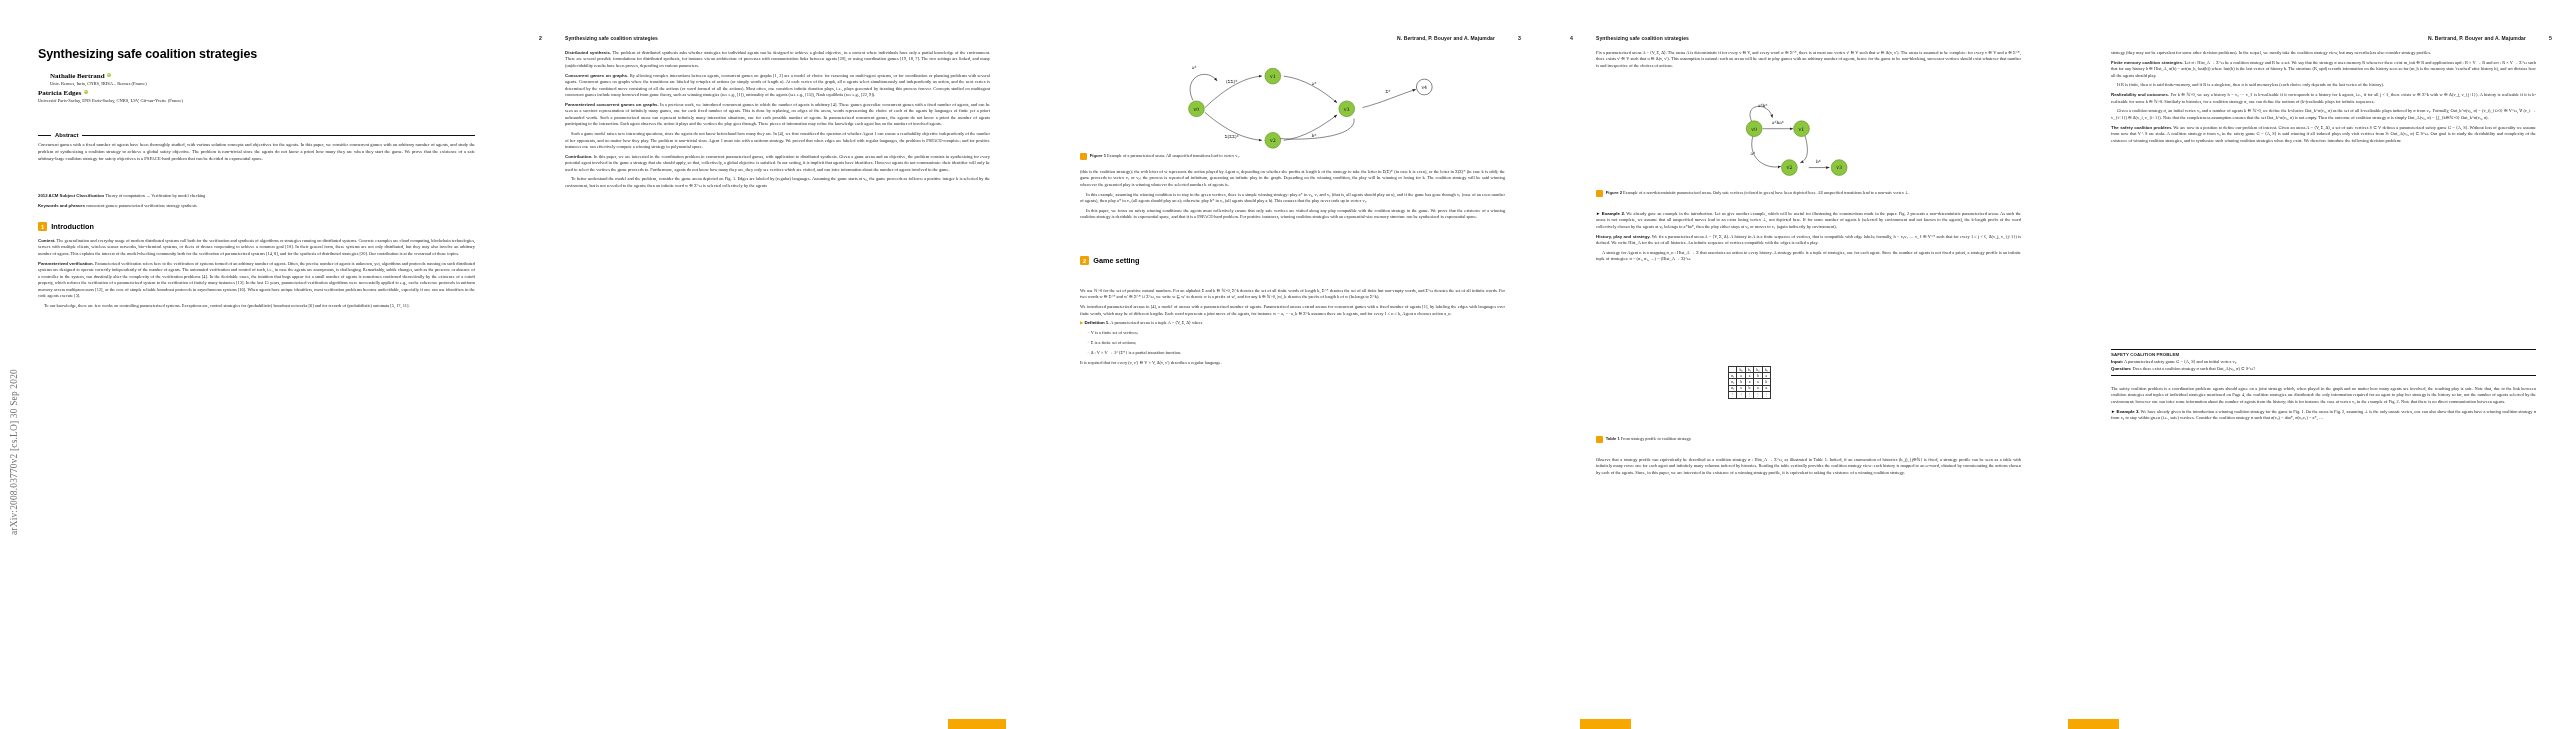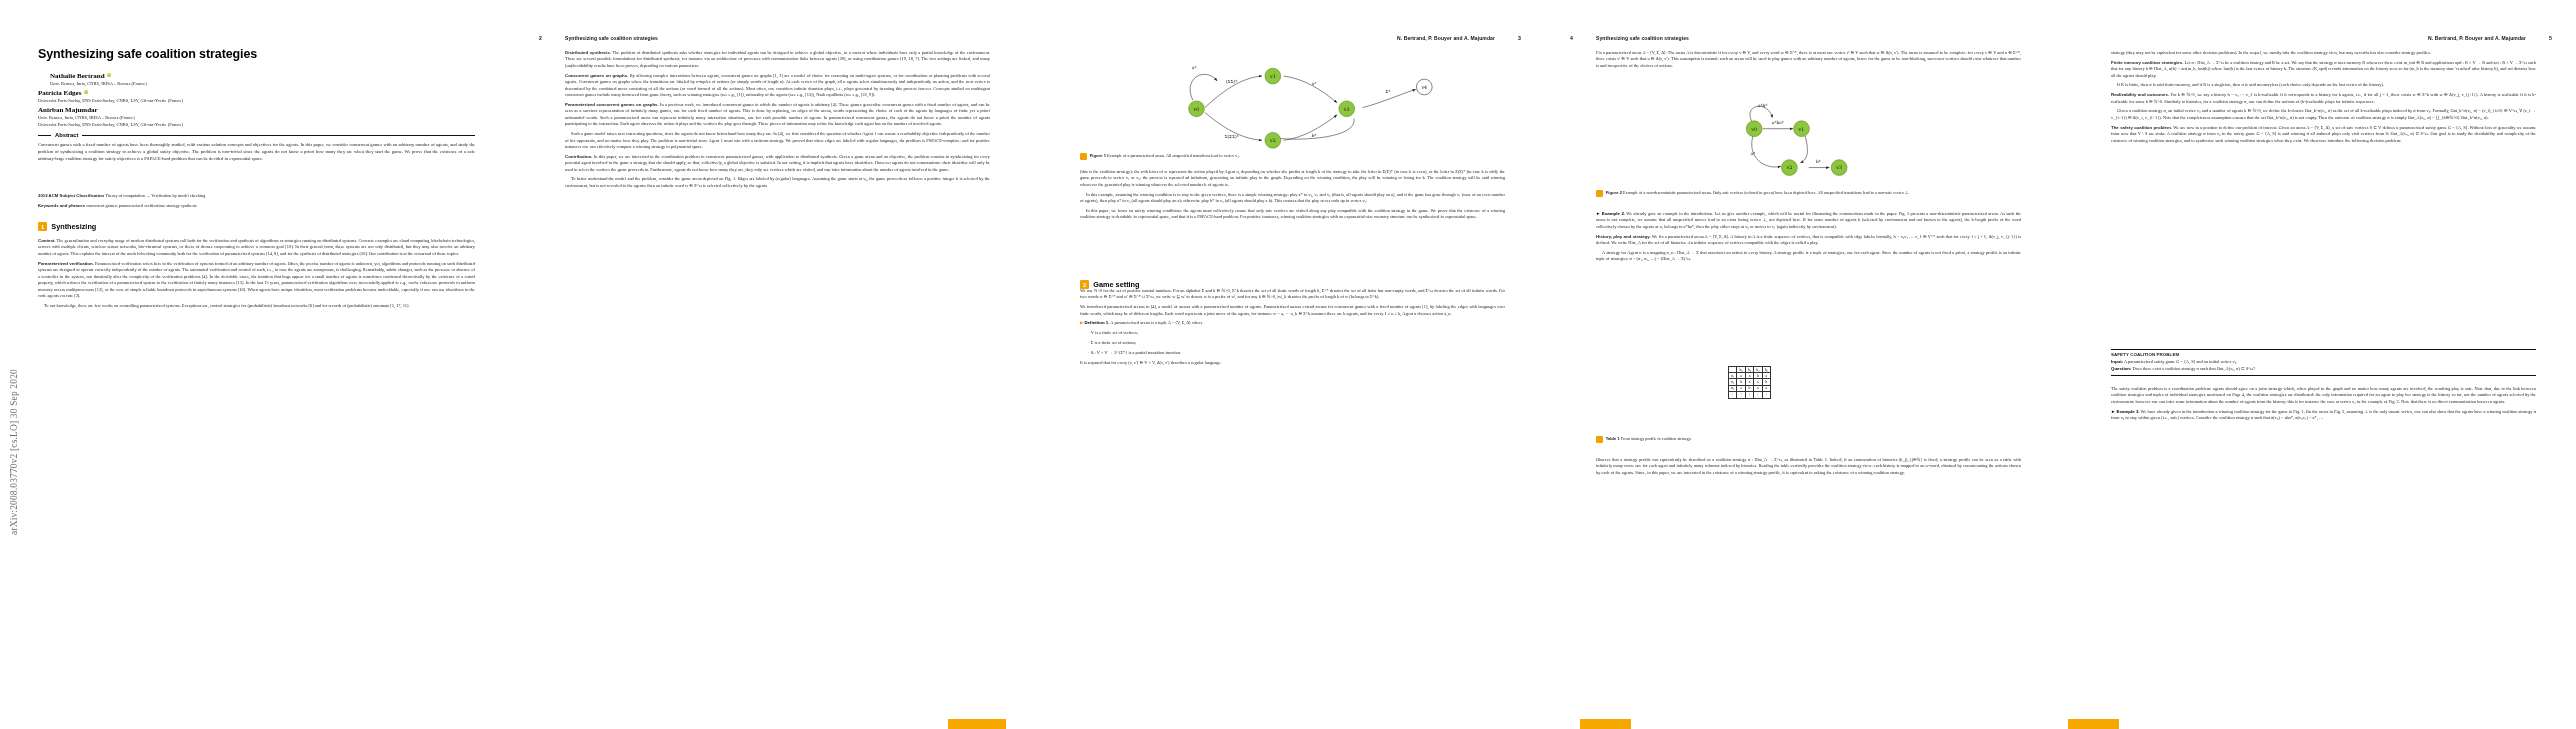--- a/index.html
+++ b/index.html
@@ -86,46 +86,41 @@
     <div class="author" style="top:72px;margin-left:12px;">
       <div class="nm"><span>Nathalie Bertrand</span><span class="orcid"></span></div>
       <div class="aff">Univ. Rennes, Inria, CNRS, IRISA – Rennes (France)</div>
     </div>
 
     <div class="author" style="top:89px;">
       <div class="nm"><span>Patricia Edges</span><span class="orcid"></span></div>
       <div class="aff">Université Paris-Saclay, ENS Paris-Saclay, CNRS, LSV, Gif-sur-Yvette (France)</div>
     </div>
 
-    <div class="author" style="top:106px;">
-      <div class="nm">Anirban Majumdar</div>
-      <div class="aff">Univ. Rennes, Inria, CNRS, IRISA – Rennes (France)</div>
-      <div class="aff">Université Paris-Saclay, ENS Paris-Saclay, CNRS, LSV, Gif-sur-Yvette (France)</div>
-    </div>
 
     <div class="rule-head" style="top:132px;">
       <span class="dash"></span>
       <span class="lbl">Abstract</span>
       <span class="line"></span>
     </div>
 
     <div class="abstract" style="top:142px;">Concurrent games with a fixed number of agents have been thoroughly studied, with various solution concepts and objectives for the agents. In this paper, we consider concurrent games with an arbitrary number of agents, and study the problem of synthesizing a coalition strategy to achieve a global safety objective. The problem is non-trivial since the agents do not know a priori how many they are when they start the game. We prove that the existence of a safe arbitrary-large coalition strategy for safety objectives is a PSPACE-hard problem that can be decided in exponential space.</div>
 
     <div class="meta" style="top:193px;">
       <b>2012 ACM Subject Classification</b>
       <span>Theory of computation → Verification by model checking</span>
     </div>
     <div class="meta" style="top:203px;">
       <b>Keywords and phrases</b>
       <span>concurrent games; parameterized verification; strategy synthesis</span>
     </div>
 
     <div class="seclabel" style="left:38px;top:222px;">
       <span class="num">1</span>
-      <span class="txt">Synthesizing</span>
+      <span class="txt">Introduction</span>
     </div>
 
     <div class="col" style="left:38px;top:238px;width:437px;">
       <p class="noind"><span class="run">Context.</span><span> The generalisation and everyday usage of modern distributed systems call both for the verification and synthesis of algorithms or strategies running on distributed systems. Concrete examples are cloud computing, blockchain technologies, servers with multiple clients, wireless sensor networks, bio-chemical systems, or fleets of drones cooperating to achieve a common goal [10]. In their general form, these systems are not only distributed, but they may also involve an arbitrary number of agents. This explains the interest of the model-checking community both for the verification of parameterized systems [14, 8], and for the synthesis of distributed strategies [20]. Our contribution is at the crossroad of those topics.</span></p>
       <p class="noind"><span class="run">Parameterized verification.</span><span> Parameterized verification refers here to the verification of systems formed of an arbitrary number of agents. Often, the precise number of agents is unknown, yet, algorithms and protocols running on such distributed systems are designed to operate correctly independently of the number of agents. The automated verification and control of such, i.e., in case the agents are anonymous, is challenging. Remarkably, subtle changes, such as the presence or absence of a controller in the system, can drastically alter the complexity of the verification problems [4]. In the decidable cases, the intuition that bugs appear for a small number of agents is sometimes confirmed theoretically by the existence of a cutoff property, which reduces the verification of a parameterized system to the verification of finitely many instances [13]. In the last 15 years, parameterized verification algorithms were successfully applied to e.g., cache coherence protocols in uniform memory access multiprocessors [12], or the core of simple reliable broadcast protocols in asynchronous systems [16]. When agents have unique identifiers, most verification problems become undecidable, especially if one can use identifiers in the code agents execute [3].</span></p>
       <p><span>To our knowledge, there are few works on controlling parameterized systems. Exceptions are, control strategies for (probabilistic) broadcast networks [6] and for records of (probabilistic) automata [5, 17, 11].</span></p>
     </div>
   </div>
 
   <div class="page p2">
@@ -191,21 +186,21 @@
       <span class="tag"></span>
       <span><span class="cap-b">Figure 1</span><span> Example of a parameterized arena. All unspecified transitions lead to vertex v₄.</span></span>
     </div>
 
     <div class="col" style="left:50px;top:169px;width:425px;">
       <p class="noind"><span>(this is the coalition strategy); the n-th letter of w represents the action played by Agent n, depending on whether she profits at length k of the strategy to take the letter in Σ(Σ)* (in case k is even), or the letter in Σ(Σ)* (in case k is odd); the game proceeds to vertex v₁ or v₂; the process is repeated ad infinitum, generating an infinite play in the graph. Depending on the winning condition, the play will be winning or losing for k. The coalition strategy will be said winning whenever the generated play is winning whatever the selected number k of agents is.</span></p>
       <p><span>In this example, assuming the winning condition is to stay in the green vertices, there is a simple winning strategy: play a* in v₀, v₁ and v₂ (that is, all agents should play an a), and if the game has gone through v₁ (case of an even number of agents), then play a* in v₃ (all agents should play an a); otherwise play b* in v₃ (all agents should play a b). This ensures that the play never ends up in vertex v₄.</span></p>
       <p><span>In this paper, we focus on safety winning conditions: the agents must collectively ensure that only safe vertices are visited along any play compatible with the coalition strategy in the game. We prove that the existence of a winning coalition strategy is decidable in exponential space, and that it is a PSPACE-hard problem. For positive instances, winning coalition strategies with an exponential-size memory structure can be synthesized in exponential space.</span></p>
     </div>
 
-    <div class="seclabel" style="left:50px;top:280px;">
+    <div class="seclabel" style="left:50px;top:256px;">
       <span class="num">2</span>
       <span class="txt">Game setting</span>
     </div>
 
     <div class="col" style="left:50px;top:288px;width:425px;">
       <p class="noind"><span>We use ℕ&gt;0 for the set of positive natural numbers. For an alphabet Σ and k ∈ ℕ&gt;0, Σ^k denotes the set of all finite words of length k, Σ^* denotes the set of all finite but non-empty words, and Σ^ω denotes the set of all infinite words. For two words w ∈ Σ^* and w' ∈ Σ^* ∪ Σ^ω, we write w ⊑ w' to denote w is a prefix of w', and for any k ∈ ℕ&gt;0, |w|_k denotes the prefix of length k of w (belongs to Σ^k).</span></p>
       <p class="noind"><span>We introduced parameterized arenas in [4], a model of arenas with a parameterized number of agents. Parameterized arenas extend arenas for concurrent games with a fixed number of agents [1], by labeling the edges with languages over finite words, which may be of different lengths. Each word represents a joint move of the agents, for instance w = a₁ ··· a_k ∈ Σ^k assumes there are k agents, and for every 1 ≤ n ≤ k, Agent n chooses action a_n.</span></p>
       <p class="noind" style="margin-top:2.4px;">
         <span class="tri">▶ </span><span class="deflabel">Definition 1.</span><span> A parameterized arena is a tuple A = ⟨V, Σ, Δ⟩ where</span>
       </p>

